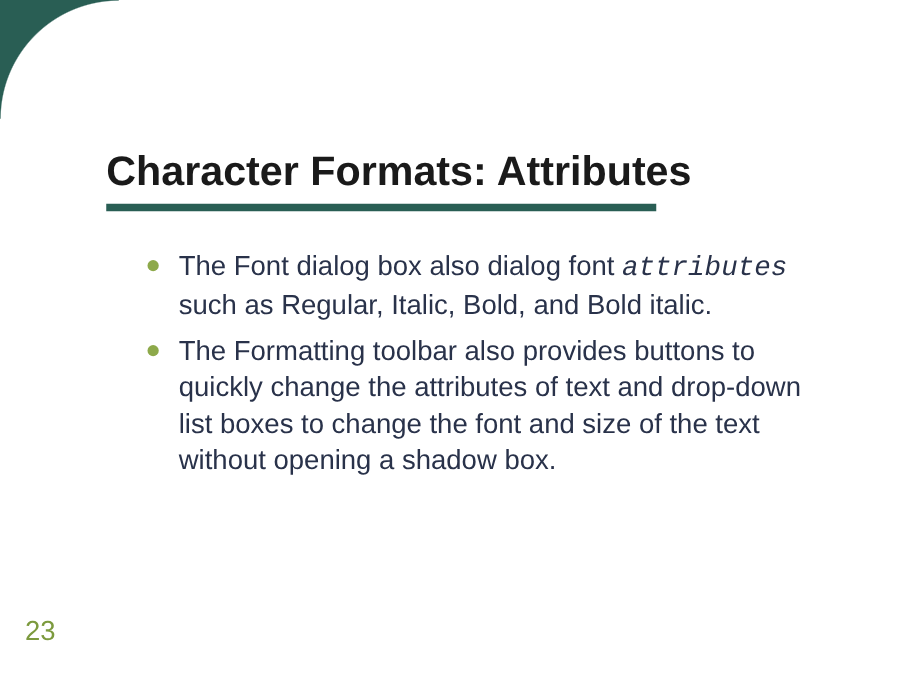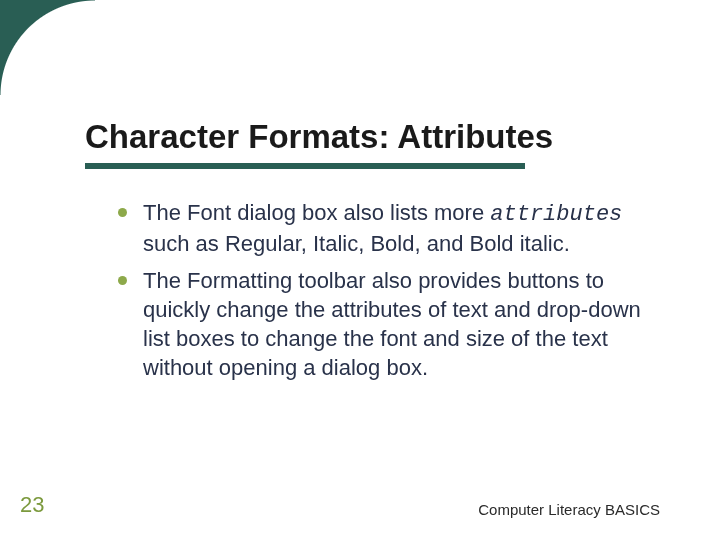--- a/index.html
+++ b/index.html
@@ -89,26 +89,25 @@
 <div class="slide">
   <div class="accent2"></div>
 
   <div class="title">Character Formats: Attributes</div>
   <div class="title-underline"></div>
 
   <div class="bullets">
     <div class="bullet">
       <span class="dot"></span>
       <span class="text">
-        <span>The Font dialog box also lists more </span><em>attributes</em><span> such as Regular, Italic, Bold, and Bold italic.</span>
+        <span>The Font dialog box also dialog font </span><em>attributes</em><span> such as Regular, Italic, Bold, and Bold italic.</span>
       </span>
     </div>
     <div class="bullet">
       <span class="dot"></span>
       <span class="text">
-        <span>The Formatting toolbar also provides buttons to quickly change the attributes of text and drop-down list boxes to change the font and size of the text without opening a dialog box.</span><em></em><span></span>
+        <span>The Formatting toolbar also provides buttons to quickly change the attributes of text and drop-down list boxes to change the font and size of the text without opening a shadow box.</span><em></em><span></span>
       </span>
     </div>
   </div>
 
   <div class="page-num">23</div>
-  <div class="footer">Computer Literacy BASICS</div>
 </div>
 
 </body></html>

